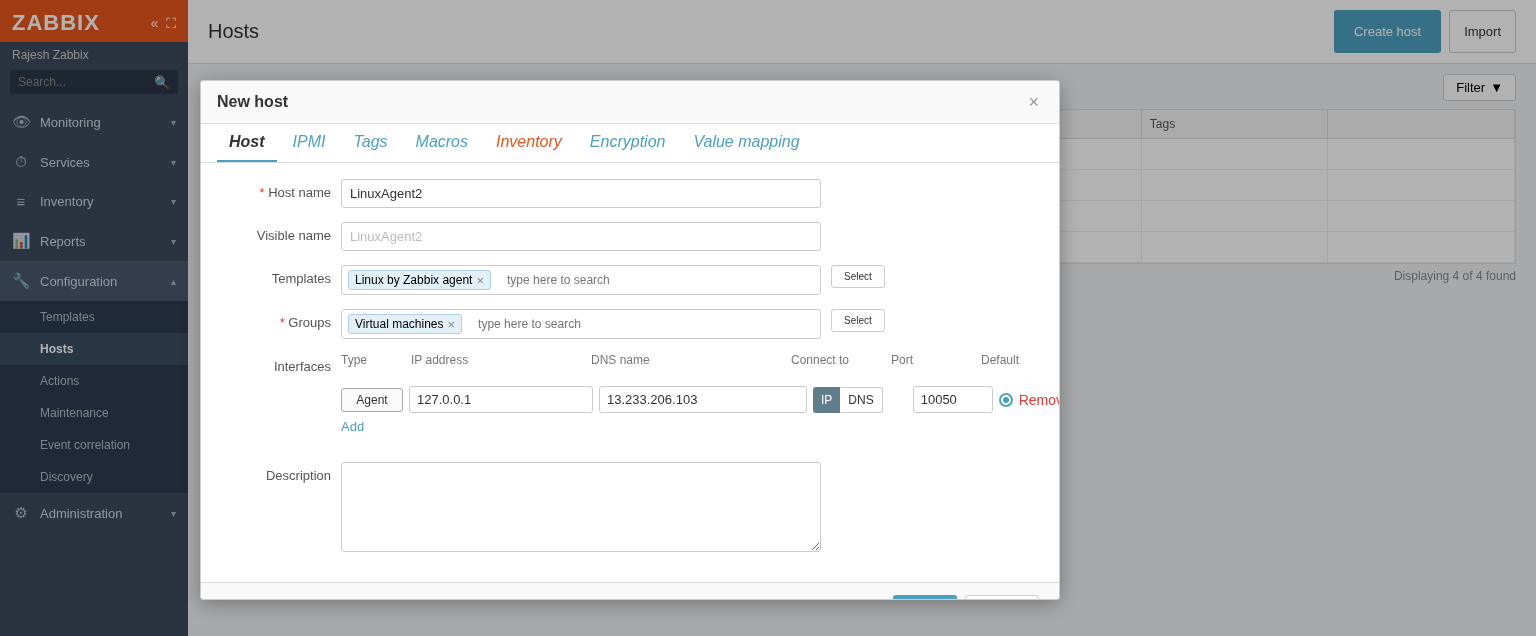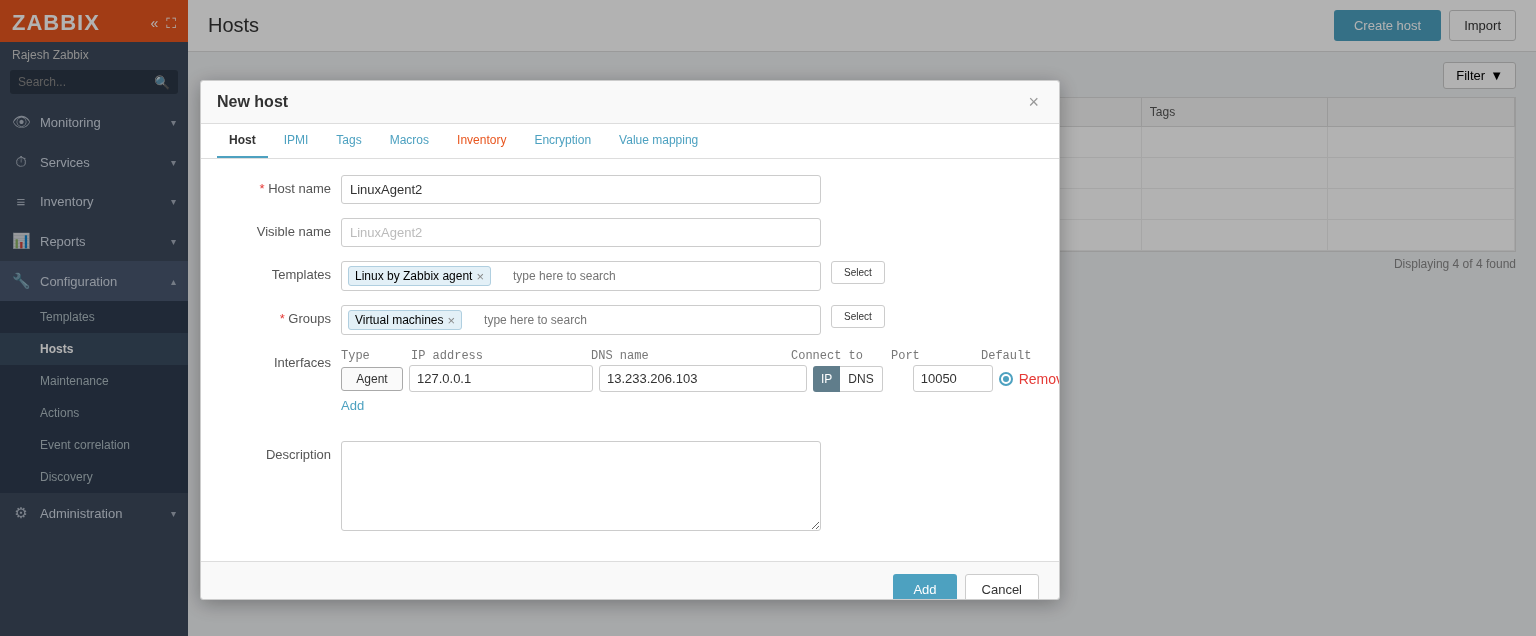--- a/index.html
+++ b/index.html
@@ -102,21 +102,21 @@
       border: none;
       padding: 7px 20px;
       border-radius: 3px;
       cursor: pointer;
       font-size: 13px;
     }
     .btn-secondary {
       background: #fff;
       color: #333;
       border: 1px solid #ccc;
-      padding: 7px 14px;
+      padding: 13px 14px;
       border-radius: 3px;
       cursor: pointer;
       font-size: 13px;
     }
 
     
     #content-area {
       flex: 1;
       padding: 10px 20px;
       overflow-y: auto;
@@ -213,24 +213,25 @@
     }
     #modal-tabs {
       display: flex;
       border-bottom: 1px solid #ddd;
       padding: 0 16px;
       background: #fff;
     }
     .modal-tab {
       padding: 9px 12px;
       cursor: pointer;
-      font-size: 12px;
+      font-size: 16px;
       color: #4da1c0;
       border-bottom: 2px solid transparent;
       margin-right: 4px;
+      font-style: italic;
     }
     .modal-tab.active {
       color: #333;
       border-bottom: 2px solid #4da1c0;
       font-weight: bold;
     }
     #modal-body { padding: 16px 20px; }
     .form-row {
       display: flex;
       align-items: flex-start;
@@ -262,21 +263,21 @@
     .form-input::placeholder { color: #bbb; }
 
     
     .tags-input {
       border: 1px solid #ccc;
       border-radius: 3px;
       padding: 4px 6px;
       display: flex;
       align-items: center;
       flex-wrap: wrap;
-      gap: 20px;
+      gap: 14px;
       max-width: 480px;
       flex: 1;
       cursor: text;
     }
     .tag-badge {
       background: #e3f0f7;
       border: 1px solid #b0cfe0;
       border-radius: 3px;
       padding: 2px 6px;
       font-size: 12px;
@@ -309,23 +310,22 @@
       color: #333;
       white-space: nowrap;
     }
 
     
     .interfaces-section { margin-bottom: 14px; }
     .interfaces-header-row {
       display: flex;
       font-size: 12px;
       color: #777;
-      margin-bottom: 2px;
+      margin-bottom: 19px;
       padding-left: 0;
-      font-family: Liberation Mono, monospace;
     }
     .iface-type-col { width: 70px; }
     .iface-ip-col { width: 180px; }
     .iface-dns-col { width: 200px; }
     .iface-connect-col { width: 100px; }
     .iface-port-col { width: 90px; }
     .iface-default-col { width: 80px; }
     .interfaces-row {
       display: flex;
       align-items: center;
@@ -470,22 +470,22 @@
       <span class="nav-arrow">▾</span>
     </div>
     <div class="sidebar-nav-item active">
       <span class="nav-icon">🔧</span>
       <span class="nav-label">Configuration</span>
       <span class="nav-arrow">▴</span>
     </div>
     <div class="sidebar-sub-items">
       <div class="sidebar-sub-item">Templates</div>
       <div class="sidebar-sub-item active">Hosts</div>
+      <div class="sidebar-sub-item">Actions</div>
       <div class="sidebar-sub-item">Maintenance</div>
-      <div class="sidebar-sub-item">Actions</div>
       <div class="sidebar-sub-item">Event correlation</div>
       <div class="sidebar-sub-item">Discovery</div>
     </div>
     <div class="sidebar-nav-item">
       <span class="nav-icon">⚙</span>
       <span class="nav-label">Administration</span>
       <span class="nav-arrow">▾</span>
     </div>
   </nav>
 </div>

